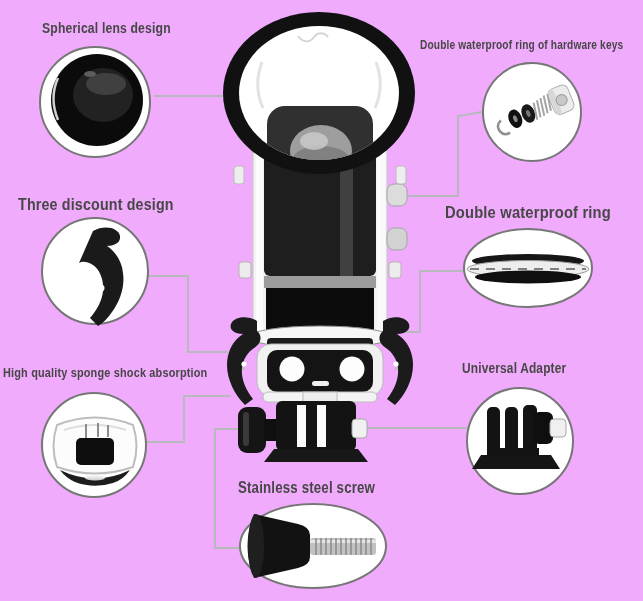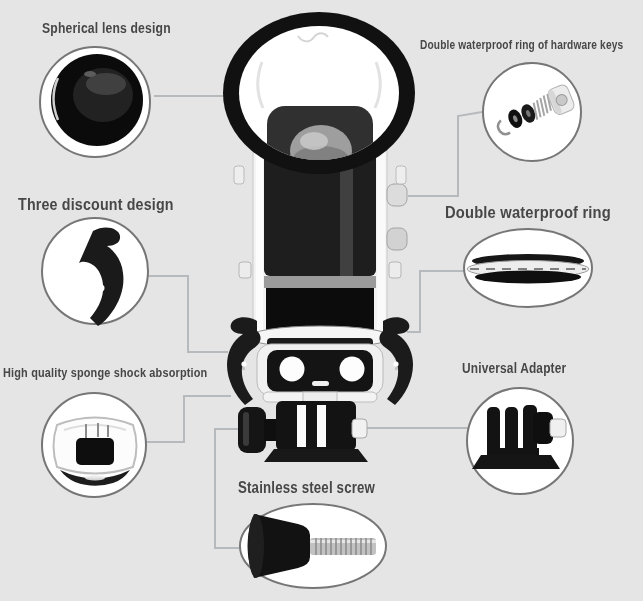--- a/index.html
+++ b/index.html
@@ -1,17 +1,17 @@
 <!DOCTYPE html>
 <html><head>
 <meta charset="utf-8">
 <style>
   html,body{margin:0;padding:0;background:#fff;}
   .stage{
-    position:relative;width:643px;height:601px;background:#e5e5e5;overflow:hidden;
+    position:relative;width:643px;height:601px;background:#f0abfc;overflow:hidden;
     font-family:"Liberation Sans",sans-serif;
   }
   .stage svg{position:absolute;left:0;top:0;}
   .lbl{
     position:absolute;font-weight:700;color:#474747;white-space:nowrap;
     transform-origin:left top;letter-spacing:.2px;
   }
   #lbl-lens    {left:42px; top:20px; font-size:14.5px;transform:scaleX(.84);}
   #lbl-hwkeys  {left:420px;top:37px; font-size:13px;  transform:scaleX(.78);}
   #lbl-discount{left:18px; top:196px;font-size:16px;  transform:scaleX(.89);}

